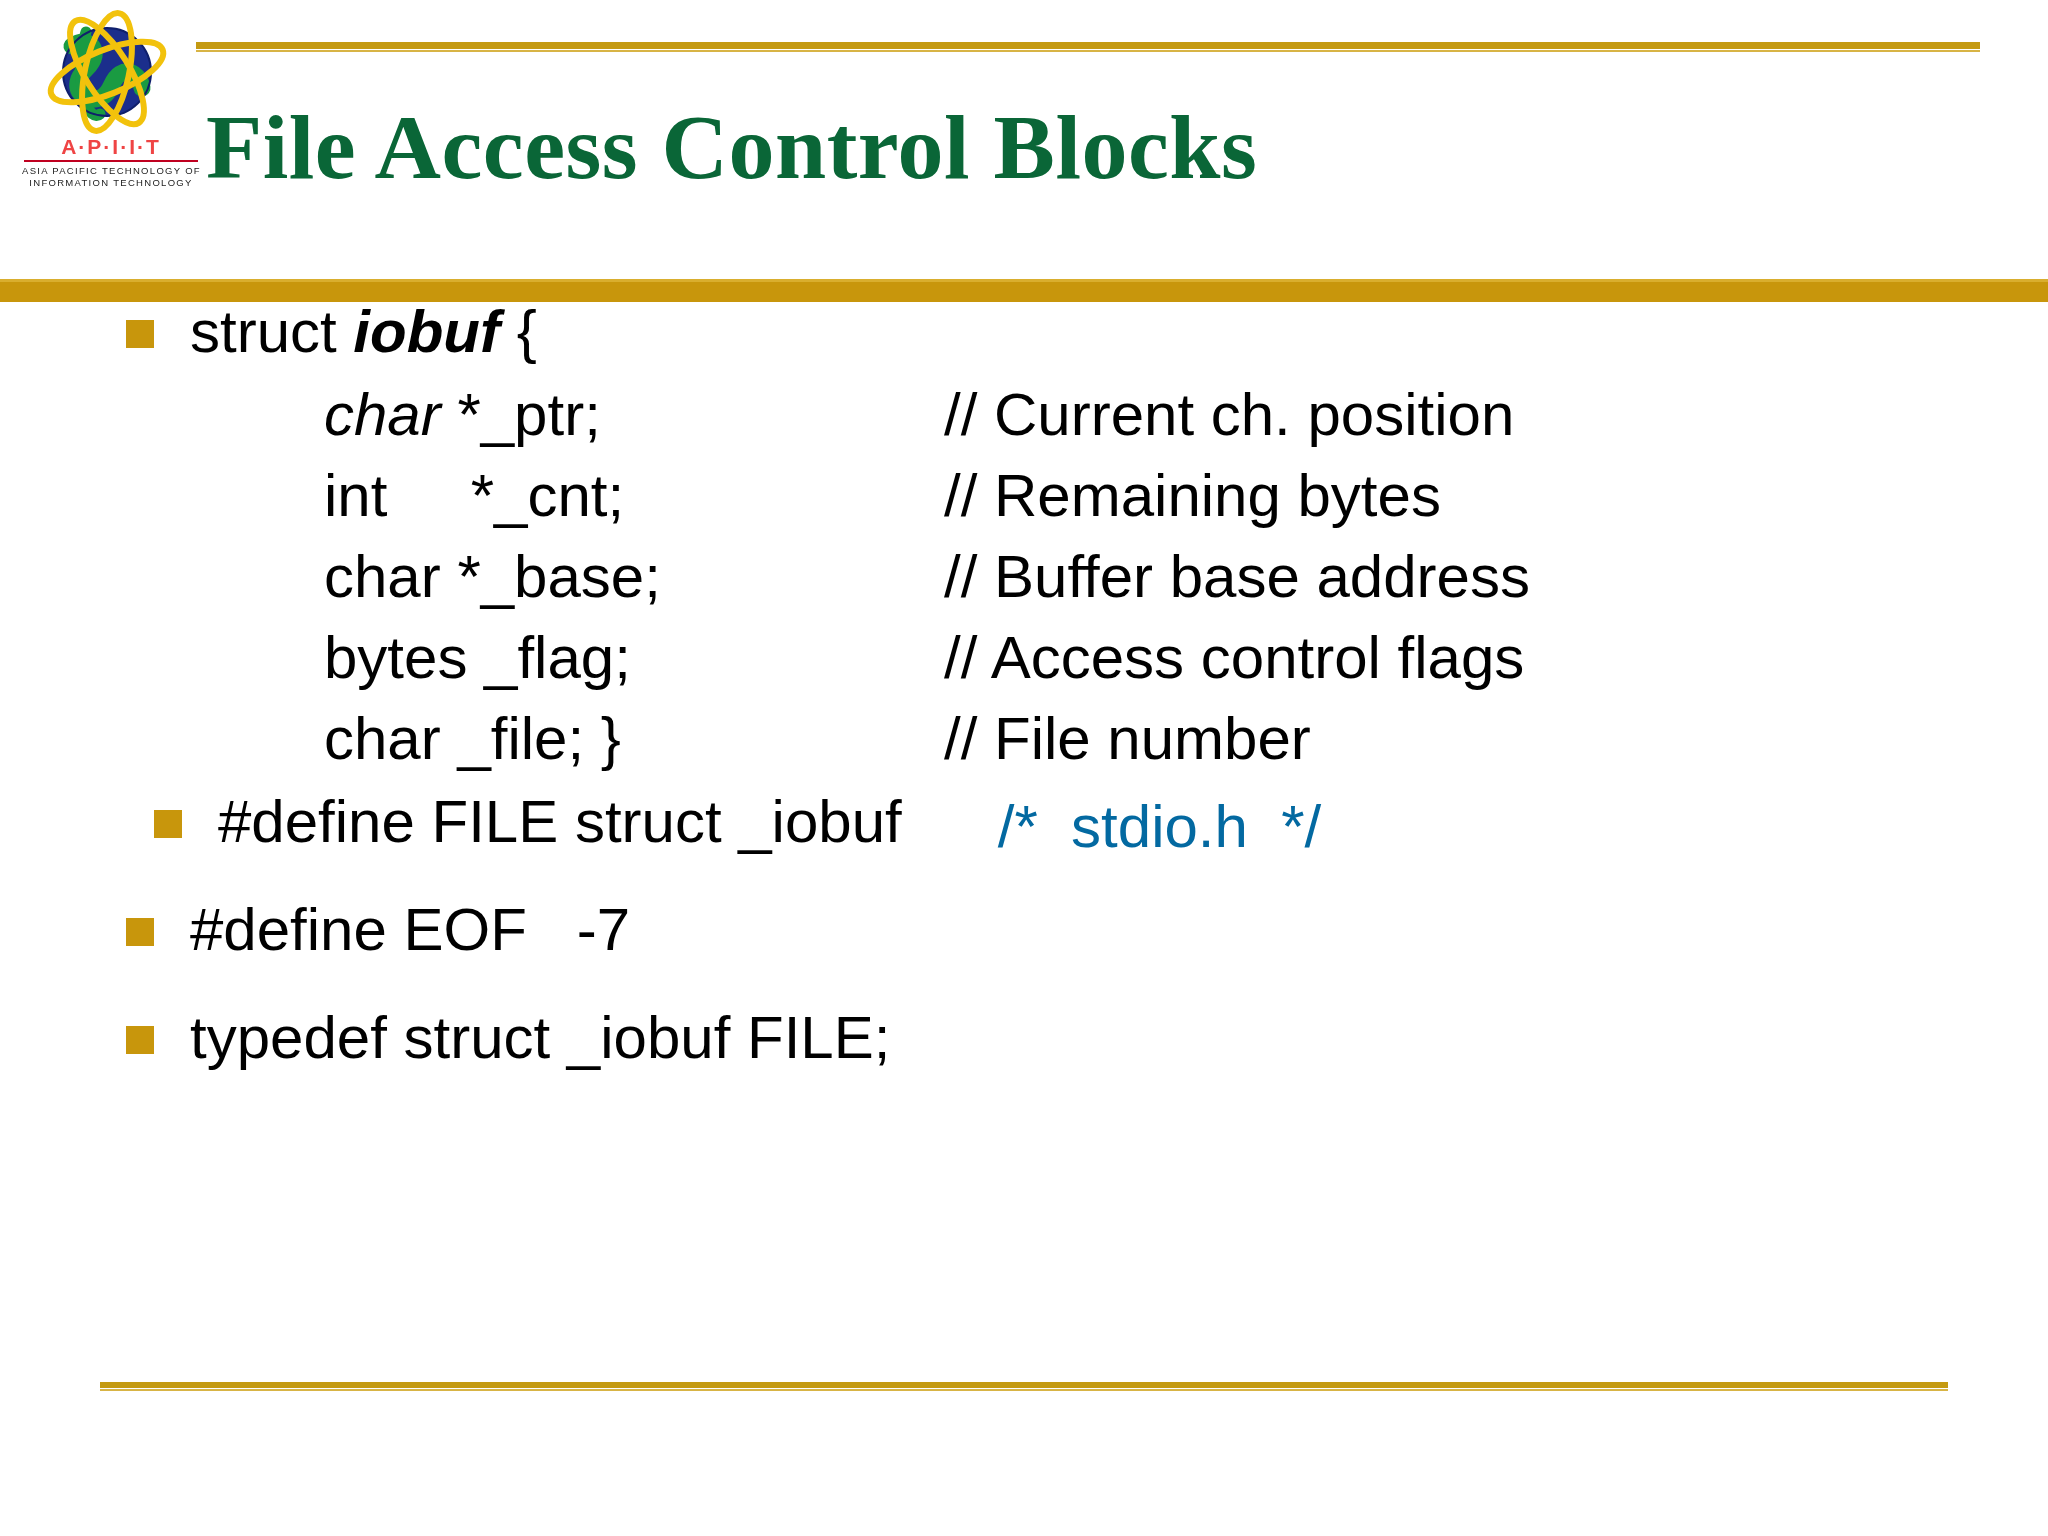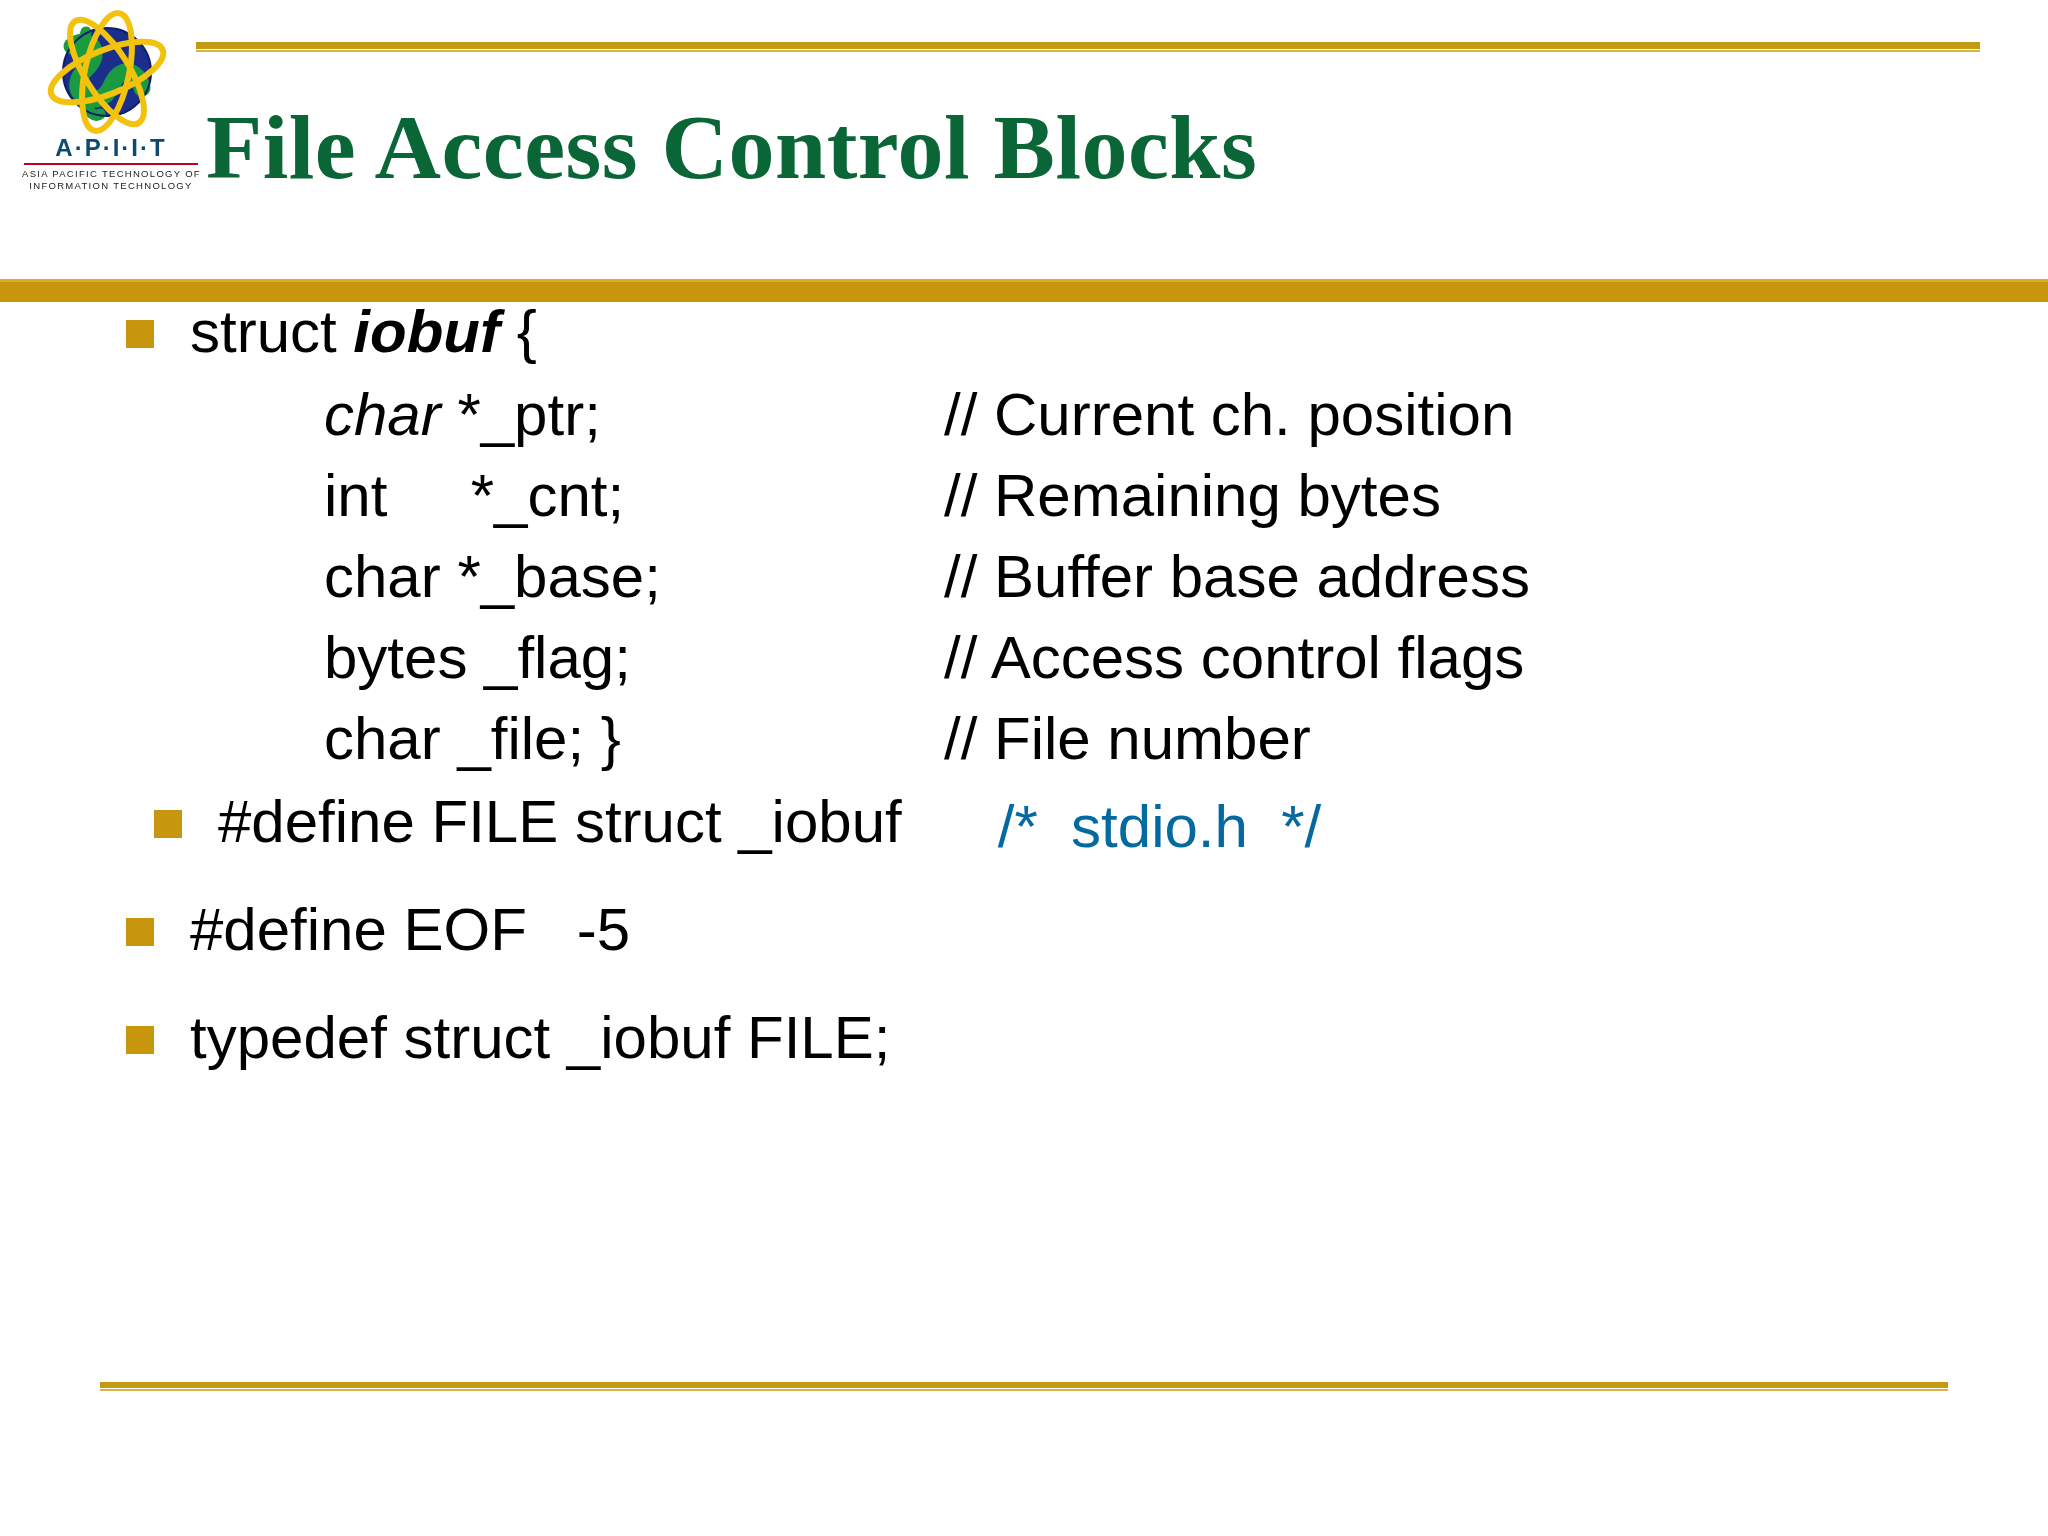--- a/index.html
+++ b/index.html
@@ -56,24 +56,24 @@
   }
   .logo-wordmark {
     position: absolute;
     left: 8px;
     top: 128px;
     width: 178px;
     text-align: center;
   }
   .logo-apiit {
     font-family: "Liberation Sans", sans-serif;
-    font-size: 24px;
+    font-size: 21px;
     font-weight: bold;
     letter-spacing: 2px;
-    color: #0c4a6e;
+    color: #ef4444;
     line-height: 1.0;
     white-space: nowrap;
   }
   .logo-redline {
     width: 174px;
     height: 2px;
     background: #C00020;
     margin: 3px auto 3px auto;
   }
   .logo-sub {
@@ -272,21 +272,21 @@
   </div>
 
   <div class="bullet-row" style="top:490px;padding-left:28px;">
     <div class="bullet-marker"></div>
     <div class="bullet-text">#define FILE struct _iobuf</div>
     <div class="trailing-comment">/*  stdio.h  */</div>
   </div>
 
   <div class="bullet-row" style="top:598px;">
     <div class="bullet-marker"></div>
-    <div class="bullet-text">#define EOF   -5</div>
+    <div class="bullet-text">#define EOF   -7</div>
   </div>
 
   <div class="bullet-row" style="top:706px;">
     <div class="bullet-marker"></div>
     <div class="bullet-text">typedef struct _iobuf FILE;</div>
   </div>
 
 </div>
 
 <div class="bottom-rule"></div>

